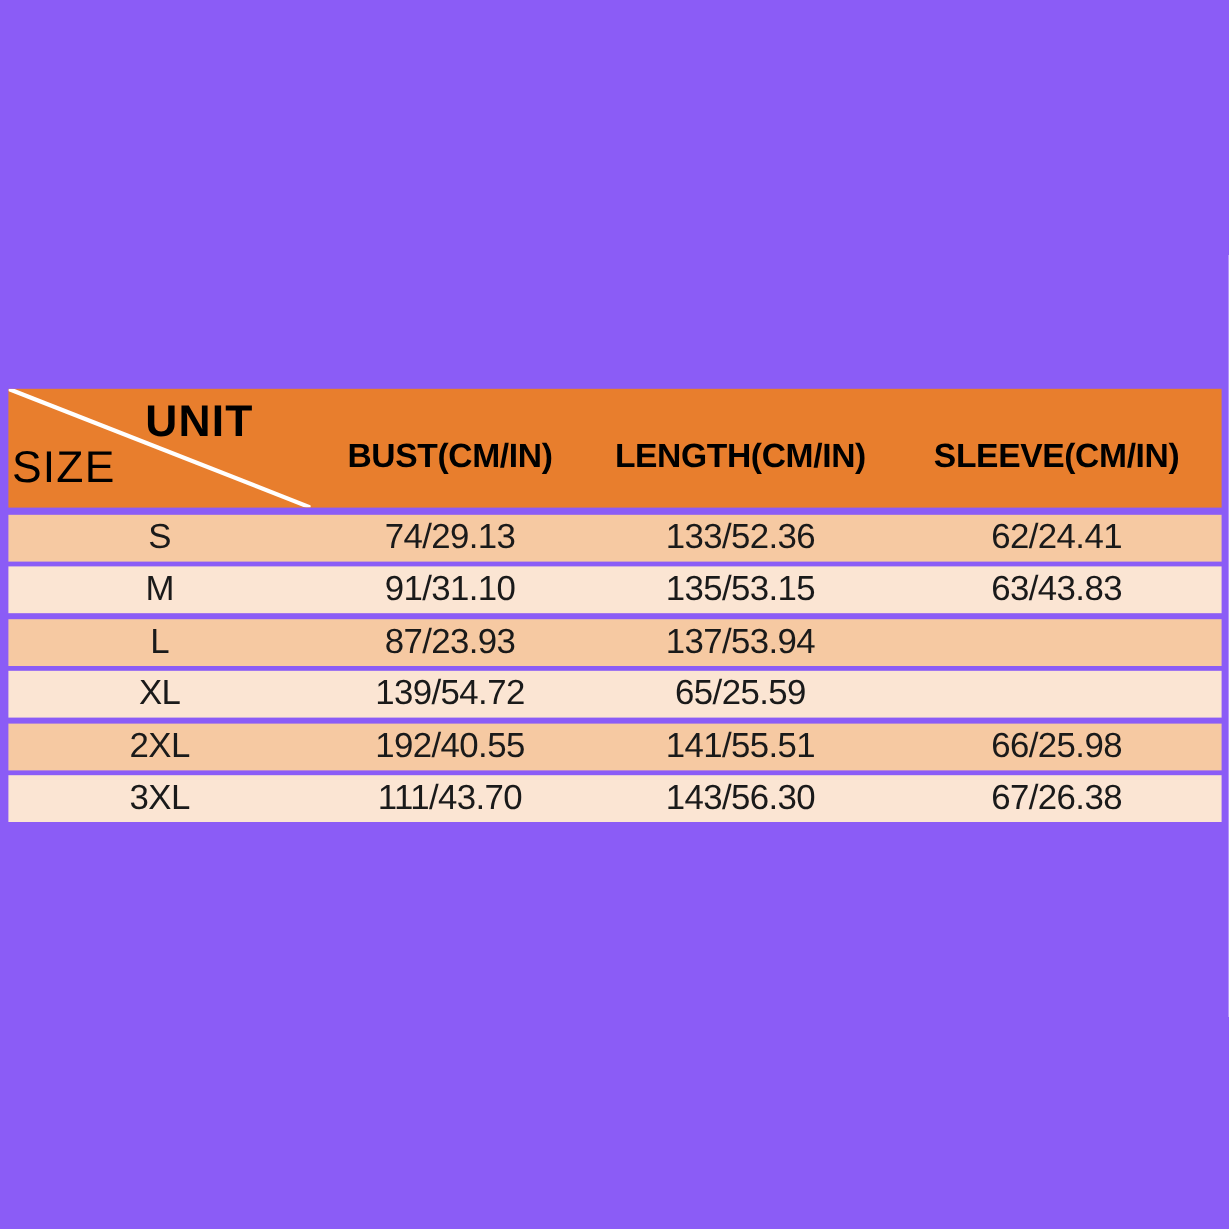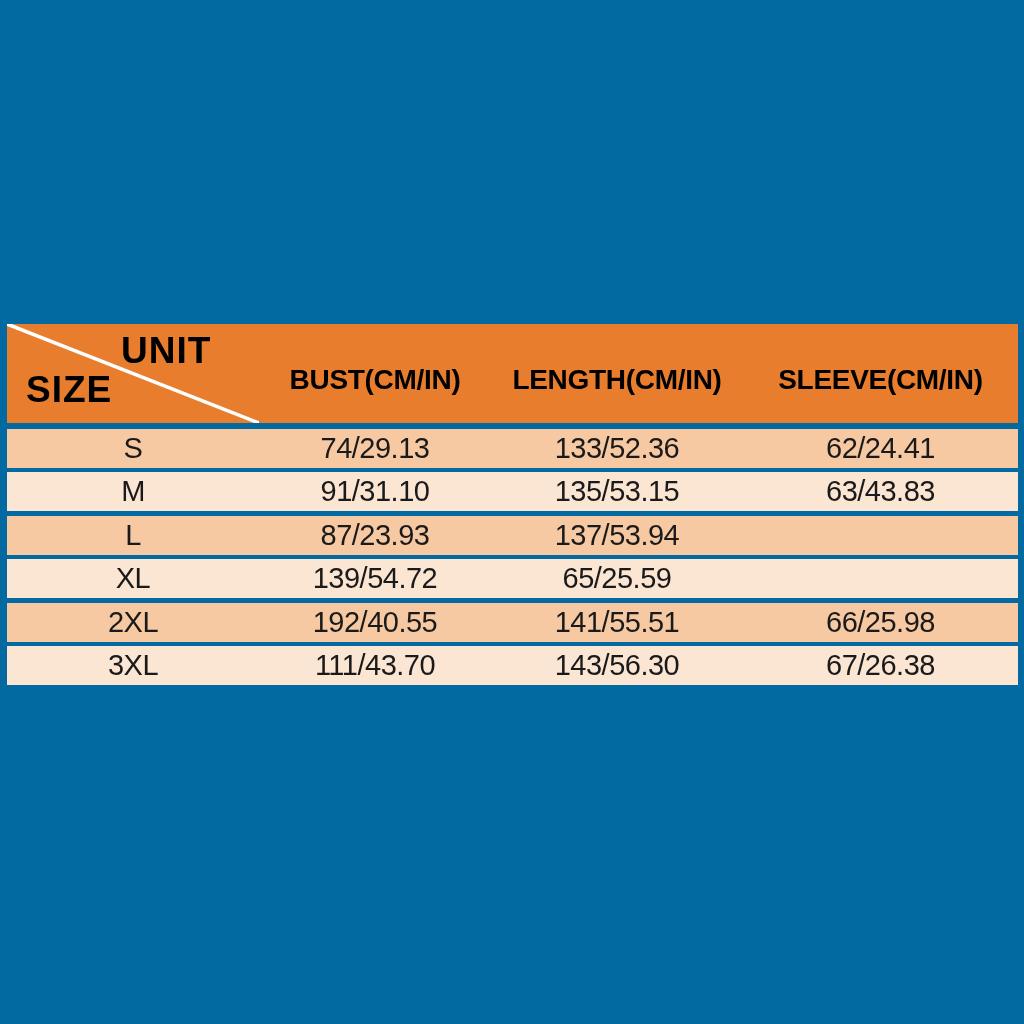--- a/index.html
+++ b/index.html
@@ -8,21 +8,21 @@
     width: 1024px;
     height: 1024px;
     background: #ffffff;
     font-family: "Liberation Sans", sans-serif;
     overflow: hidden;
   }
   .stage {
     position: relative;
     width: 1024px;
     height: 1024px;
-    background: #0369a1;
+    background: #8b5cf6;
   }
   .size-table {
     position: absolute;
     left: 7px;
     top: 324px;
     width: 1011px;
   }
   
   .cell:nth-child(1) { width: 252px; }
   .cell:nth-child(2) { width: 232px; }
@@ -54,24 +54,24 @@
     position: absolute;
     left: 114px;
     top: 6px;
     font-size: 37px;
     font-weight: bold;
     color: #000000;
     letter-spacing: 1px;
   }
   .size-label {
     position: absolute;
-    left: 19px;
+    left: 3px;
     top: 45px;
     font-size: 37px;
-    font-weight: bold;
+    font-weight: normal;
     color: #000000;
     letter-spacing: 1px;
   }
 
   .tbody {
     display: flex;
     flex-direction: column;
     row-gap: 4.5px;
   }
   .trow { display: flex; height: 39px; }

